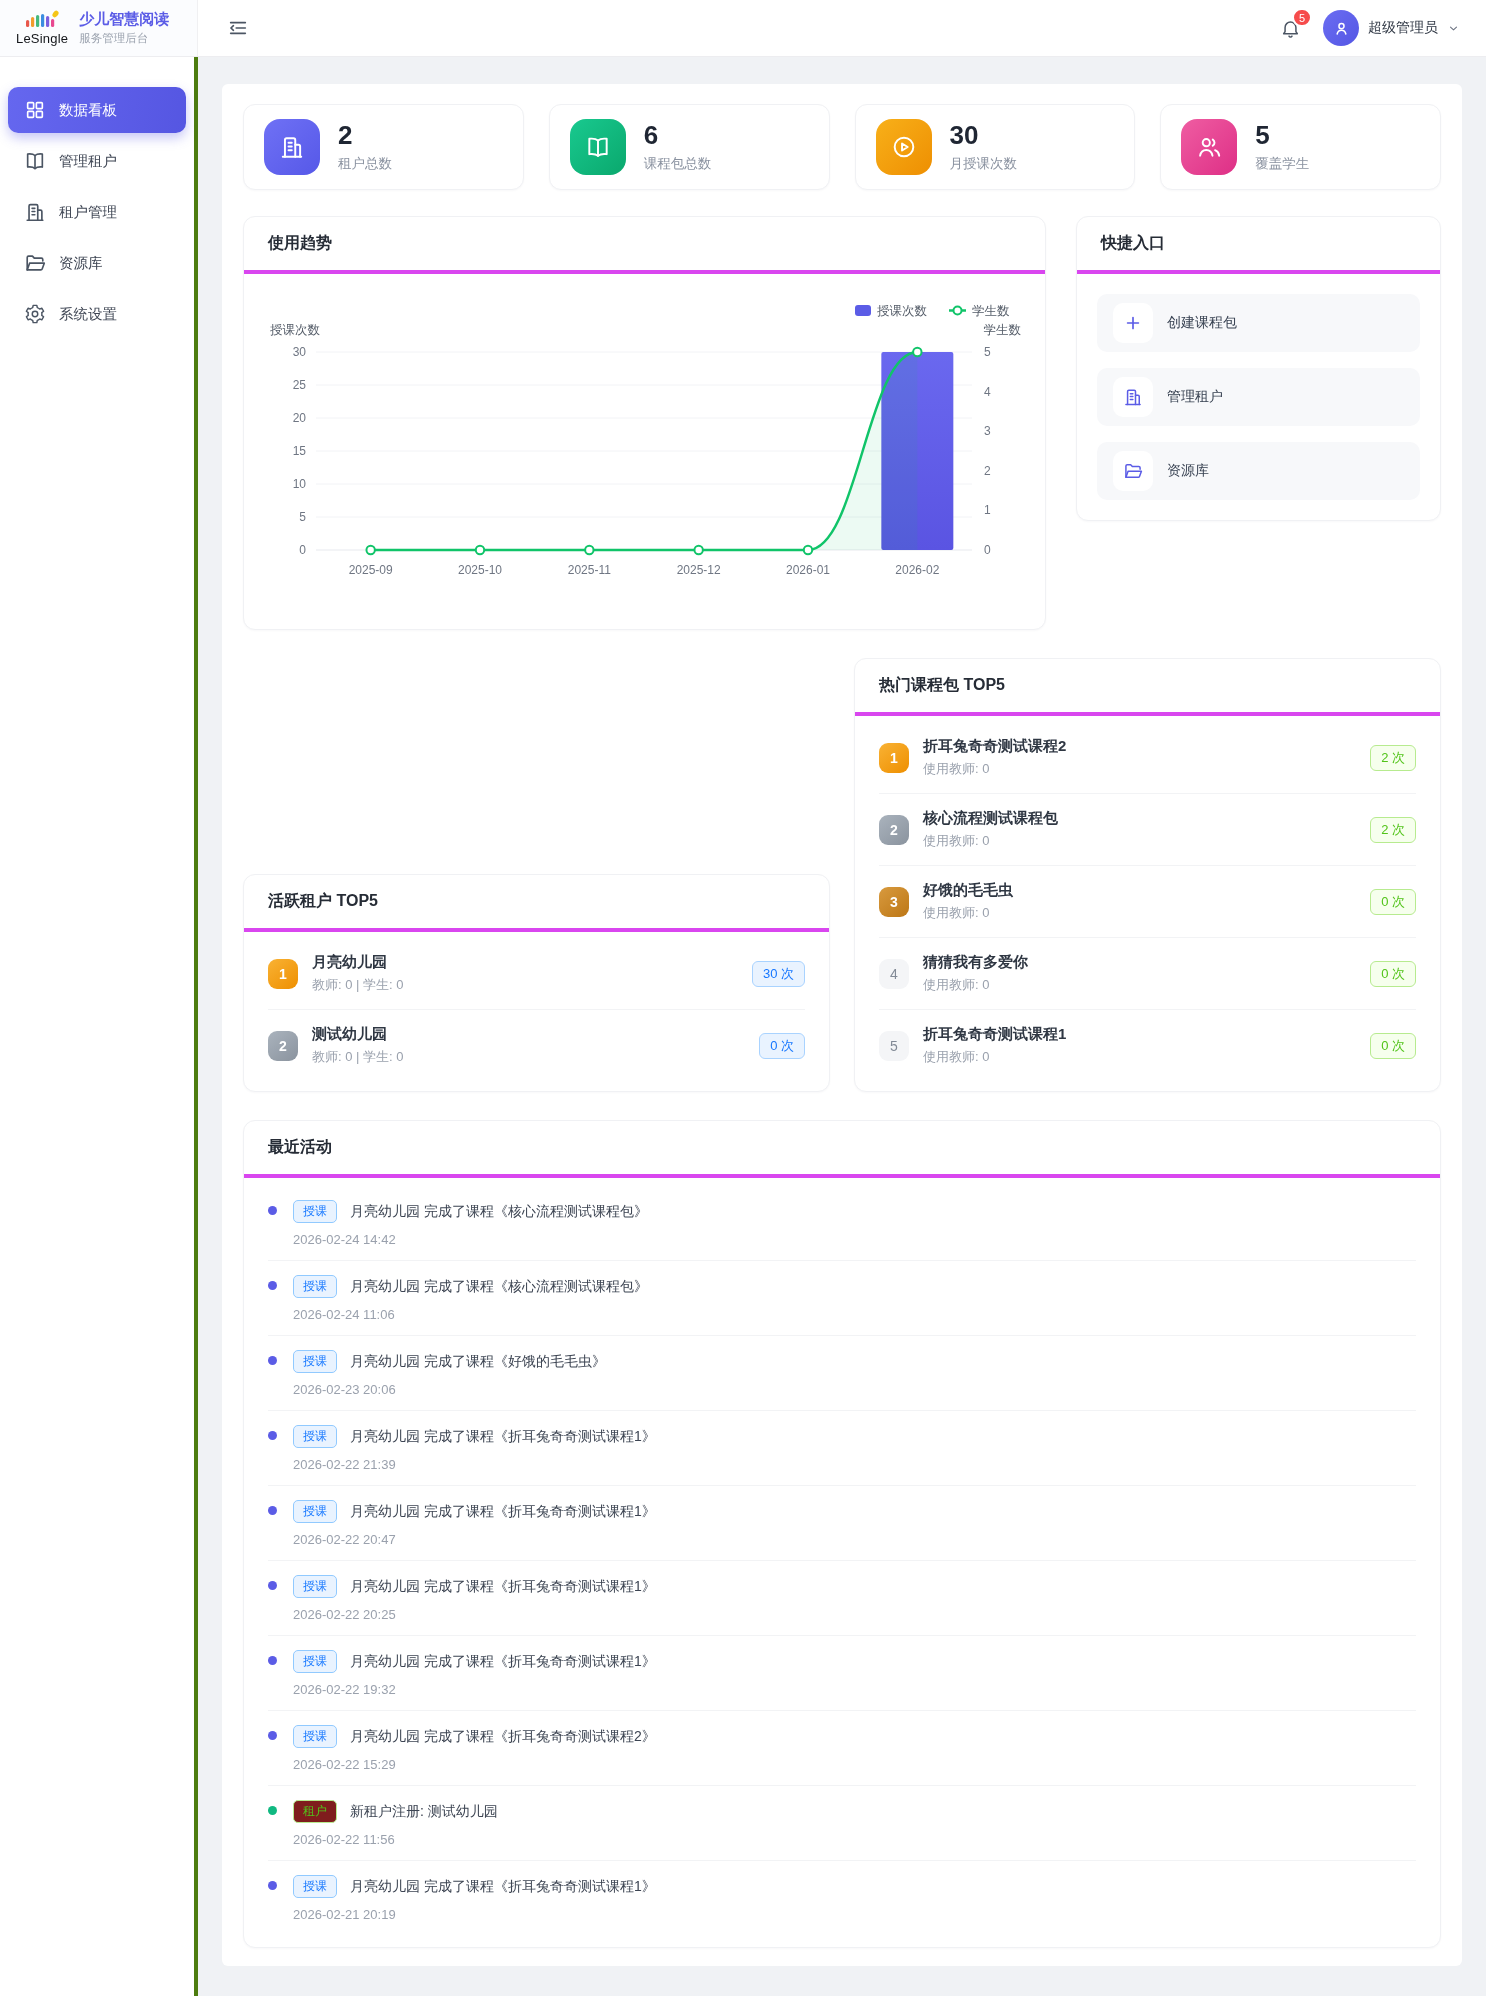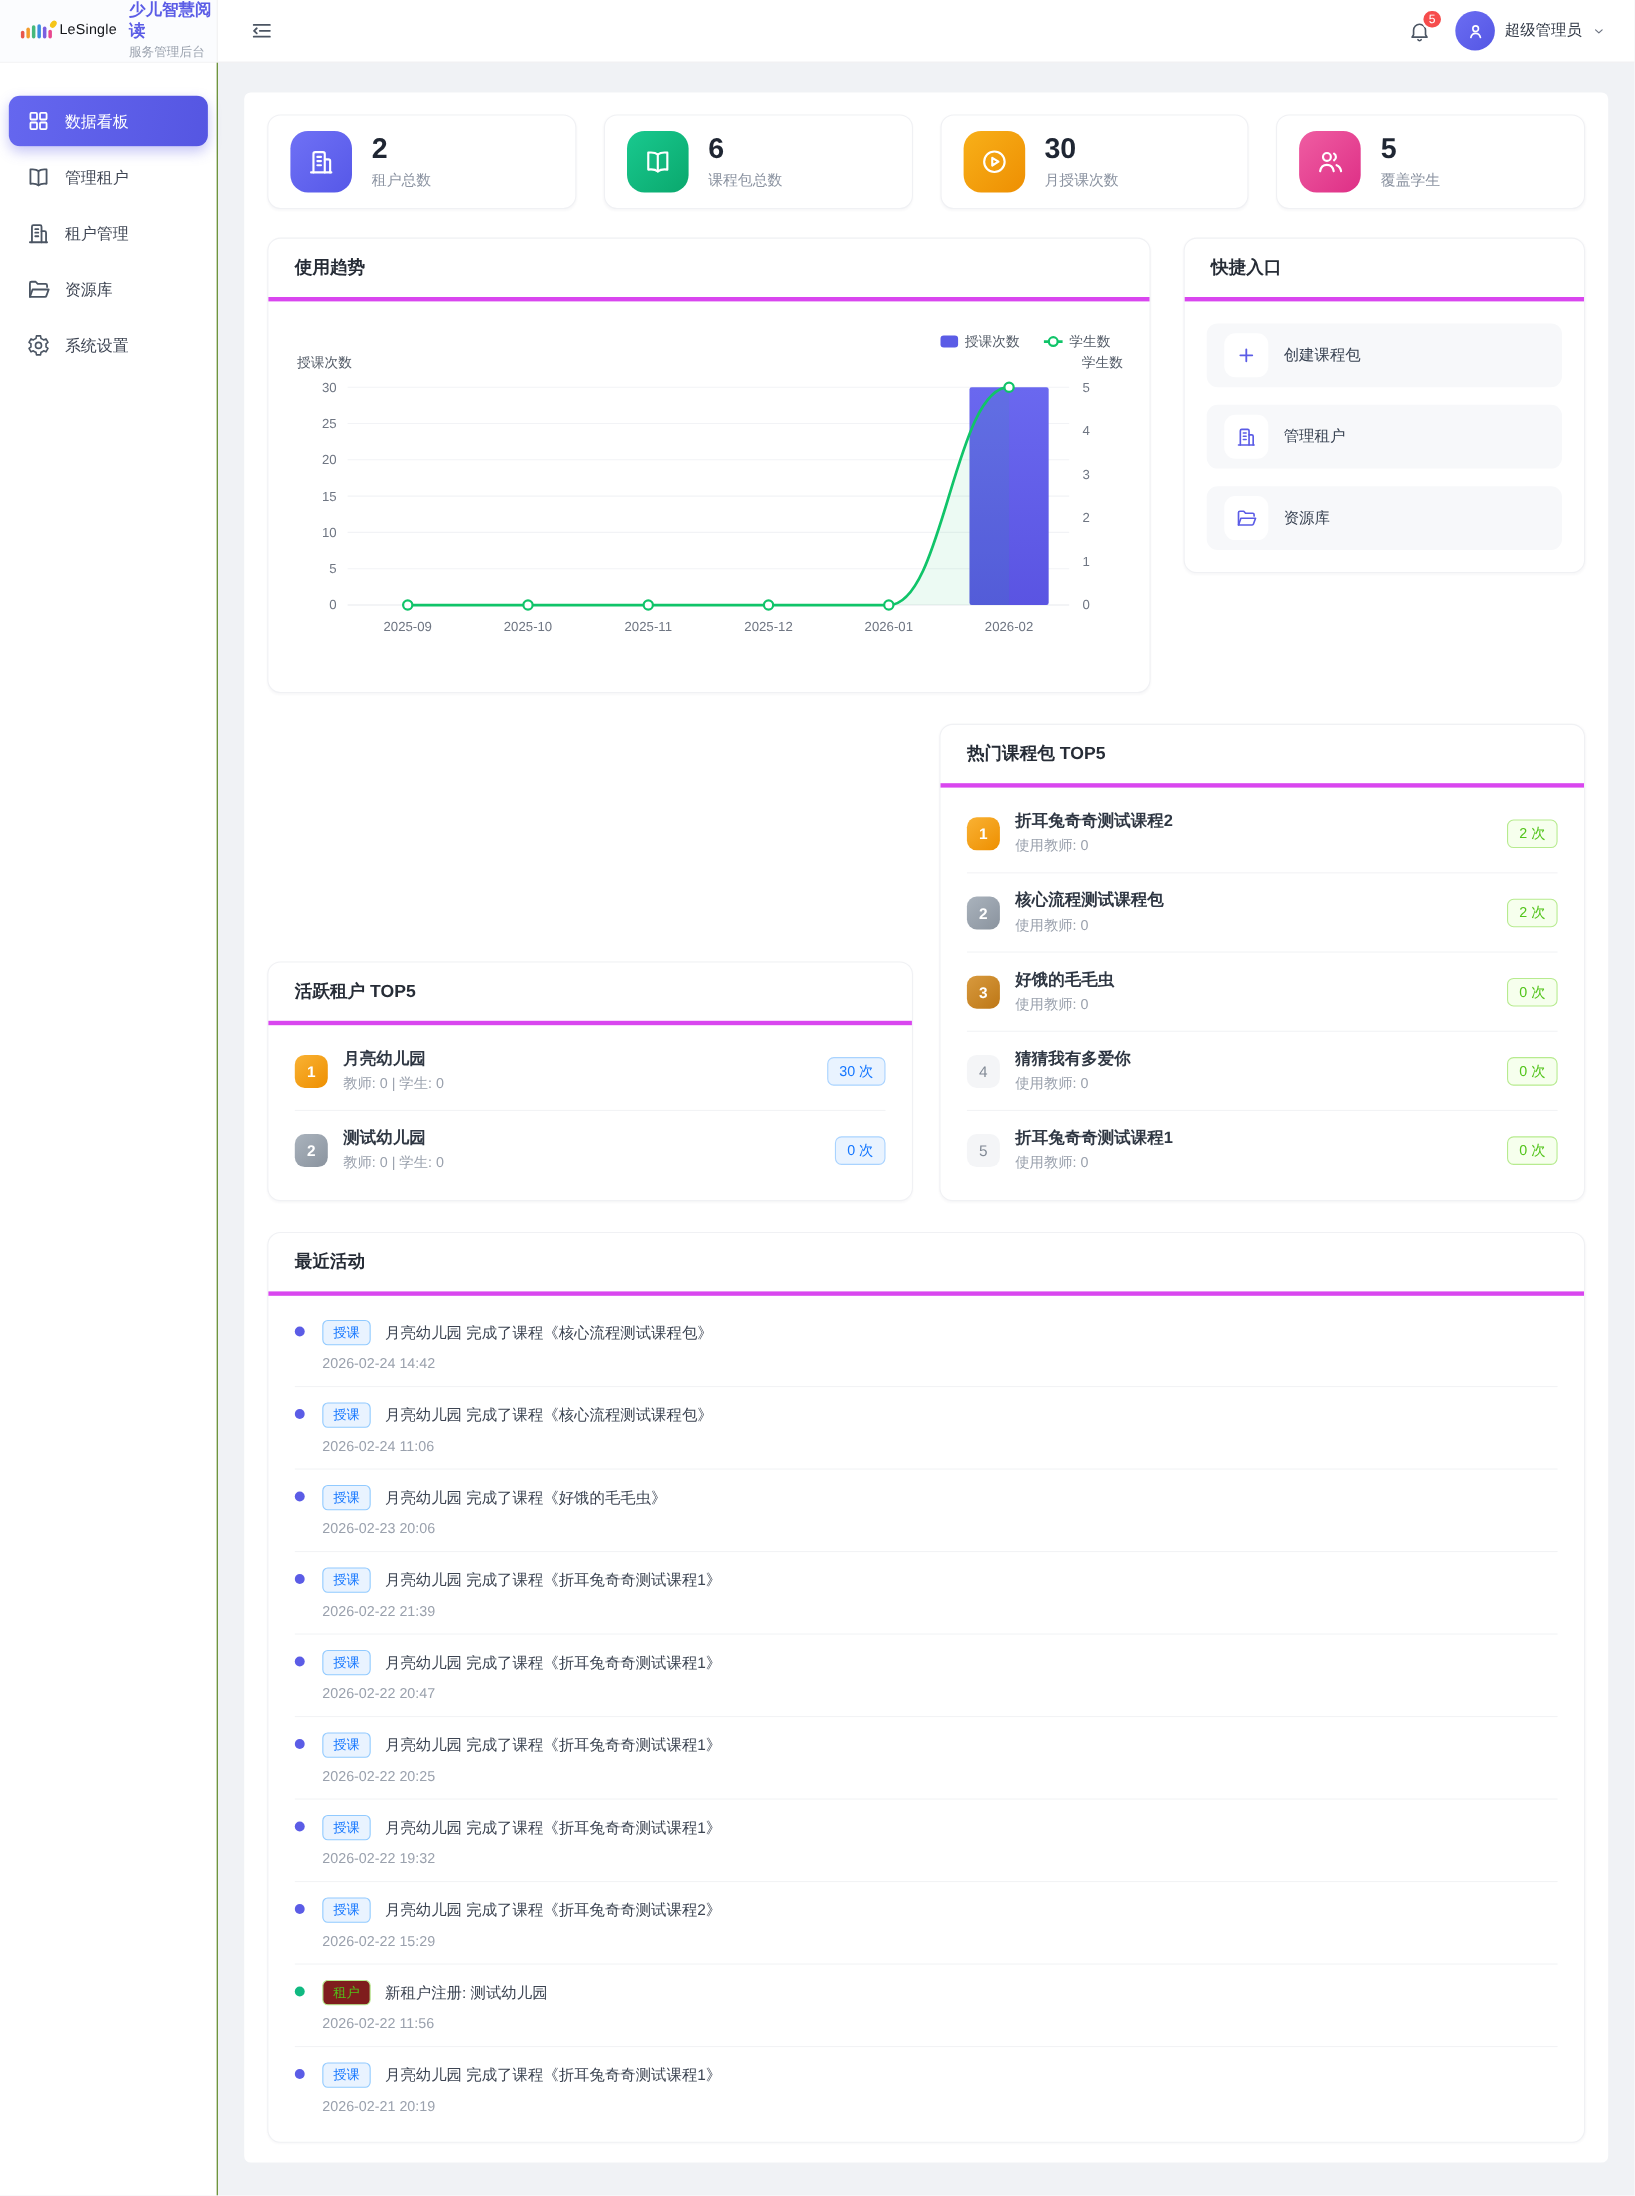--- a/index.html
+++ b/index.html
@@ -5,41 +5,41 @@
   * { box-sizing: border-box; margin: 0; padding: 0; }
   html,body { width:1486px; height:1996px; overflow:hidden; }
   body {
     font-family: "Liberation Sans", "DejaVu Sans", sans-serif;
     background:#f0f2f5; color:#303845; font-size:14px;
   }
   
   .header { height:57px; display:flex; background:#fff; border-bottom:1px solid #ededf0; }
   .logo-block { width:198px; background:#fbfcfe; border-right:1px solid #f0f0f2;
     display:flex; align-items:center; gap:11px; padding-left:16px; }
-  .brand-mark { display:flex; }
+  .brand-mark { display:flex; flex-direction:column; align-items:center; }
   .brand-word { font-size:13px; color:#14161a; letter-spacing:.2px; margin-top:1px; }
   .brand-text { display:flex; flex-direction:column; line-height:1.25; }
   .app-title { font-size:15px; font-weight:700; color:#5b5ce6; }
   .app-subtitle { font-size:11.5px; color:#9ca3af; margin-top:2px; }
   .header-rest { flex:1; display:flex; align-items:center; justify-content:space-between; padding:0 26px; }
   .icon-btn { width:28px; height:28px; display:flex; align-items:center; justify-content:center;
     color:#4b5563; cursor:pointer; background:none; border:none; }
   .header-right { display:flex; align-items:center; gap:20px; }
   .bell-wrap { position:relative; width:26px; height:26px; display:flex; align-items:center; justify-content:center; color:#4b5563; cursor:pointer; }
   .bell-badge { position:absolute; top:-7px; right:-9px; min-width:19px; height:19px; padding:0 5px;
     background:#f64c4c; color:#fff; font-size:11px; border-radius:10px; border:2px solid #fff;
     display:flex; align-items:center; justify-content:center; }
   .user-menu { display:flex; align-items:center; gap:9px; cursor:pointer; }
   .avatar { width:36px; height:36px; border-radius:50%; background:linear-gradient(135deg,#6b6df2,#5456e4);
     display:flex; align-items:center; justify-content:center; color:#fff; }
   .user-name { font-size:14px; color:#303845; }
   .chev { color:#6b7280; display:flex; }
   
   .body-row { display:flex; height:1939px; }
-  .sidebar { width:198px; background:#fff; border-right:1px solid #4d7c0f; padding:30px 8px 0; flex:none;text-align:right; }
+  .sidebar { width:198px; background:#fff; border-right:4px solid #4d7c0f; padding:30px 8px 0; flex:none;text-align:right; }
   .side-item { display:flex; align-items:center; gap:13px; height:46px; padding:0 16px; margin-bottom:5px;
     border-radius:10px; color:#3f4654; font-size:14.5px; cursor:pointer; }
   .side-item .s-ic { display:flex; color:#4b5563; }
   .side-item.active { background:linear-gradient(100deg,#6567ef,#5556e2); color:#fff;
     box-shadow:0 5px 12px rgba(91,92,230,.35); }
   .side-item.active .s-ic { color:#fff; }
   .main { flex:1; padding:27px 24px 0; }
   .container { background:#fff; border-radius:6px; padding:20px 21px 18px; min-height:1868px; }
   
   .stats-row { display:grid; grid-template-columns:repeat(4,1fr); gap:25px; margin-bottom:26px; }

